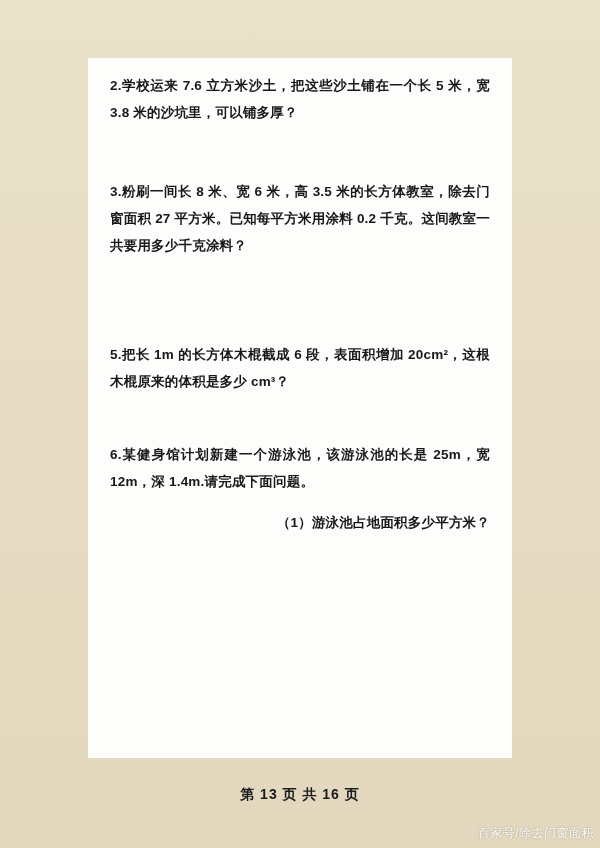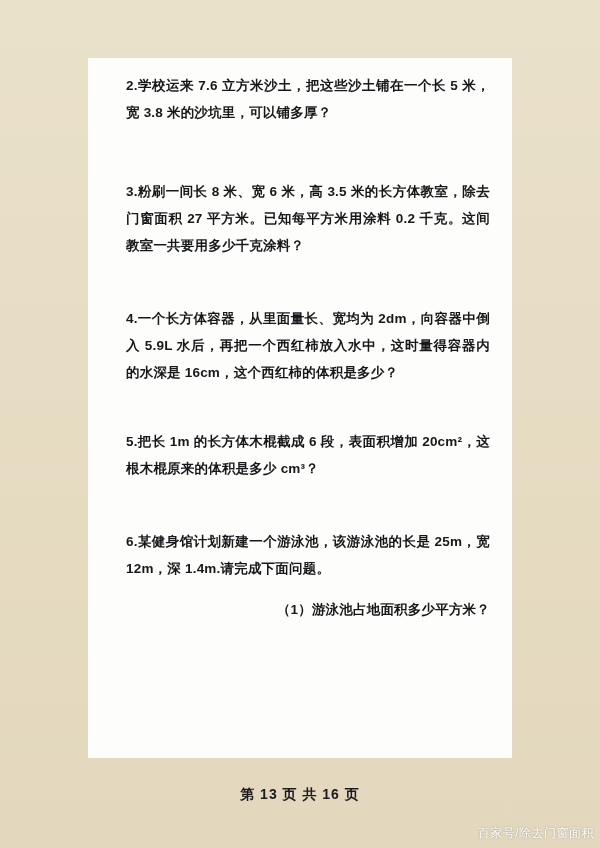--- a/index.html
+++ b/index.html
@@ -38,21 +38,21 @@
     height: 700px;
     box-sizing: border-box;
     padding: 14px 22px 10px 22px;
     color: #17181a;
     font-size: 13.5px;
     line-height: 2.0;
     letter-spacing: 0.2px;
     font-weight: 700;
   }
   .q {
-    margin: 0 0 6px 16px;
+    margin: 0 0 6px 0;
     text-align: justify;
   }
   .sp-1 { height: 46px; }
   .sp-2 { height: 40px; }
   .sp-3 { height: 36px; }
   .sp-4 { height: 40px; }
   .sp-small { height: 8px; }
   .sub {
     margin: 0;
     text-indent: 12px;
@@ -87,21 +87,20 @@
 
   <div id="paper"></div>
 
   <div id="content">
     <p class="q">2.学校运来 7.6 立方米沙土，把这些沙土铺在一个长 5 米，宽 3.8 米的沙坑里，可以铺多厚？</p>
     <div class="sp-1"></div>
 
     <p class="q">3.粉刷一间长 8 米、宽 6 米，高 3.5 米的长方体教室，除去门窗面积 27 平方米。已知每平方米用涂料 0.2 千克。这间教室一共要用多少千克涂料？</p>
     <div class="sp-2"></div>
 
-    <p class="q">4.一个长方体容器，从里面量长、宽均为 2dm，向容器中倒入 5.9L 水后，再把一个西红柿放入水中，这时量得容器内的水深是 16cm，这个西红柿的体积是多少？</p>
     <div class="sp-3"></div>
 
     <p class="q">5.把长 1m 的长方体木棍截成 6 段，表面积增加 20cm²，这根木棍原来的体积是多少 cm³？</p>
     <div class="sp-4"></div>
 
     <p class="q">6.某健身馆计划新建一个游泳池，该游泳池的长是 25m，宽 12m，深 1.4m.请完成下面问题。</p>
     <div class="sp-small"></div>
     <p class="sub">（1）游泳池占地面积多少平方米？</p>
   </div>
 

